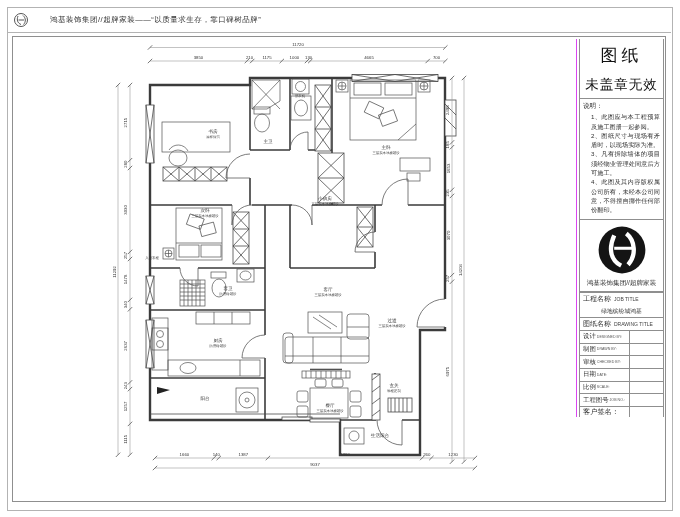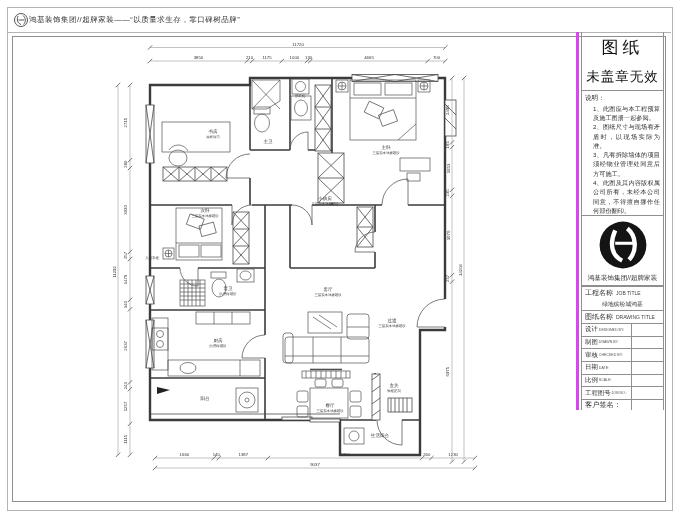--- a/index.html
+++ b/index.html
@@ -1,26 +1,26 @@
 <!DOCTYPE html>
 <html><head>
 <meta charset="utf-8">
 <style>
   html,body{margin:0;padding:0;background:#e8e8e8;}
   .page{position:relative;width:680px;height:517px;background:#ffffff;
         font-family:"Liberation Sans",sans-serif;color:#2e2e2e;overflow:hidden;}
   .frame-outer{position:absolute;left:7px;top:7px;width:664px;height:502px;border:1px solid #b3b3b3;}
   .hdr-strip{position:absolute;left:7px;top:7px;width:664px;height:26px;border-bottom:1px solid #b3b3b3;
-             display:flex;align-items:center;gap:0;padding-left:6px;box-sizing:border-box;}
+             display:flex;align-items:center;gap:21px;padding-left:6px;box-sizing:border-box;}
   .hdr-strip .slogan{font-size:7.5px;color:#333;letter-spacing:.5px;}
   .frame-main{position:absolute;left:12px;top:36px;width:654px;height:466px;border:1px solid #8f8f8f;box-sizing:border-box;}
   #plan{position:absolute;left:105px;top:38px;width:462px;height:467px;}
   #plan text{fill:#333;font-family:"Liberation Sans",sans-serif;}
   
-  .tb{position:absolute;left:576px;top:32px;width:90px;height:378px;border-left:3px solid #d946ef;box-sizing:border-box;}
+  .tb{position:absolute;left:576px;top:39px;width:90px;height:378px;border-left:1px solid #d946ef;box-sizing:border-box;}
   .tb-in{position:absolute;left:2px;top:0;right:2px;bottom:0;border-left:1px solid #8f8f8f;border-right:1px solid #8f8f8f;
          display:flex;flex-direction:column;box-sizing:border-box;}
   .tb-stamp{height:70px;border-bottom:1px solid #8f8f8f;display:flex;flex-direction:column;justify-content:center;
             align-items:center;font-family:"Liberation Serif",serif;color:#111;}
   .stamp1{font-size:17px;letter-spacing:4px;}
   .stamp2{font-size:13.5px;letter-spacing:1px;margin-top:9px;font-family:Liberation Mono, monospace;}
   .tb-notes{height:142px;border-bottom:1px solid #8f8f8f;padding:3px 3px 0 3px;box-sizing:border-box;}
   .notes-title{font-size:6.6px;margin-bottom:1px;}
   .note{font-size:6.2px;line-height:1.5;text-indent:0;padding-left:8px;text-align:justify;}
   .note::first-line{}

